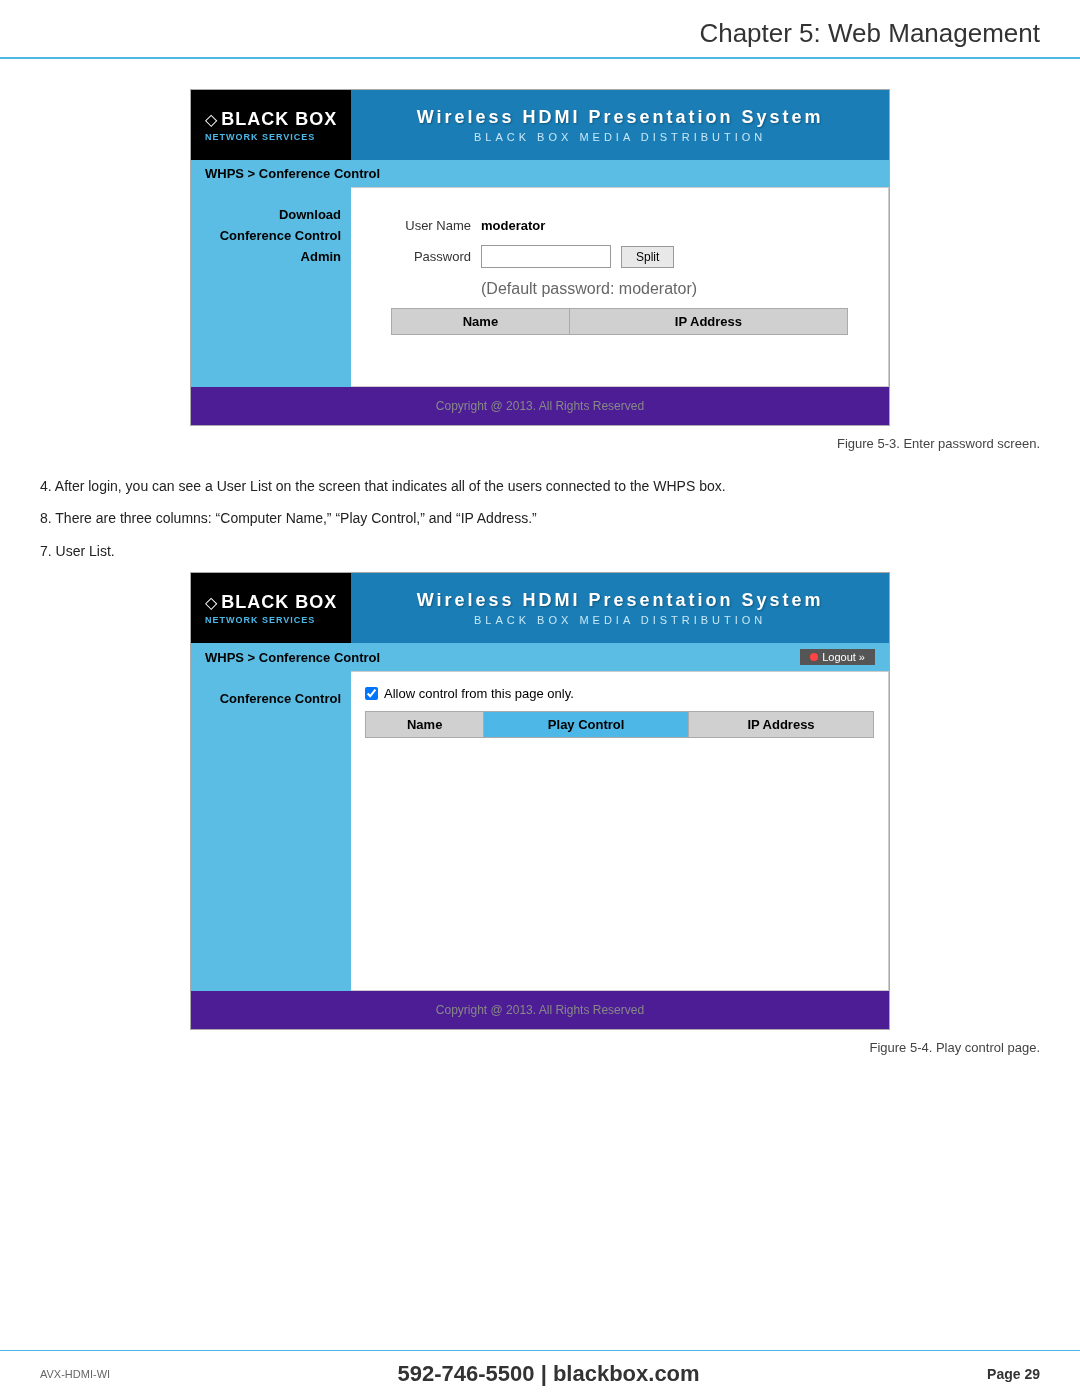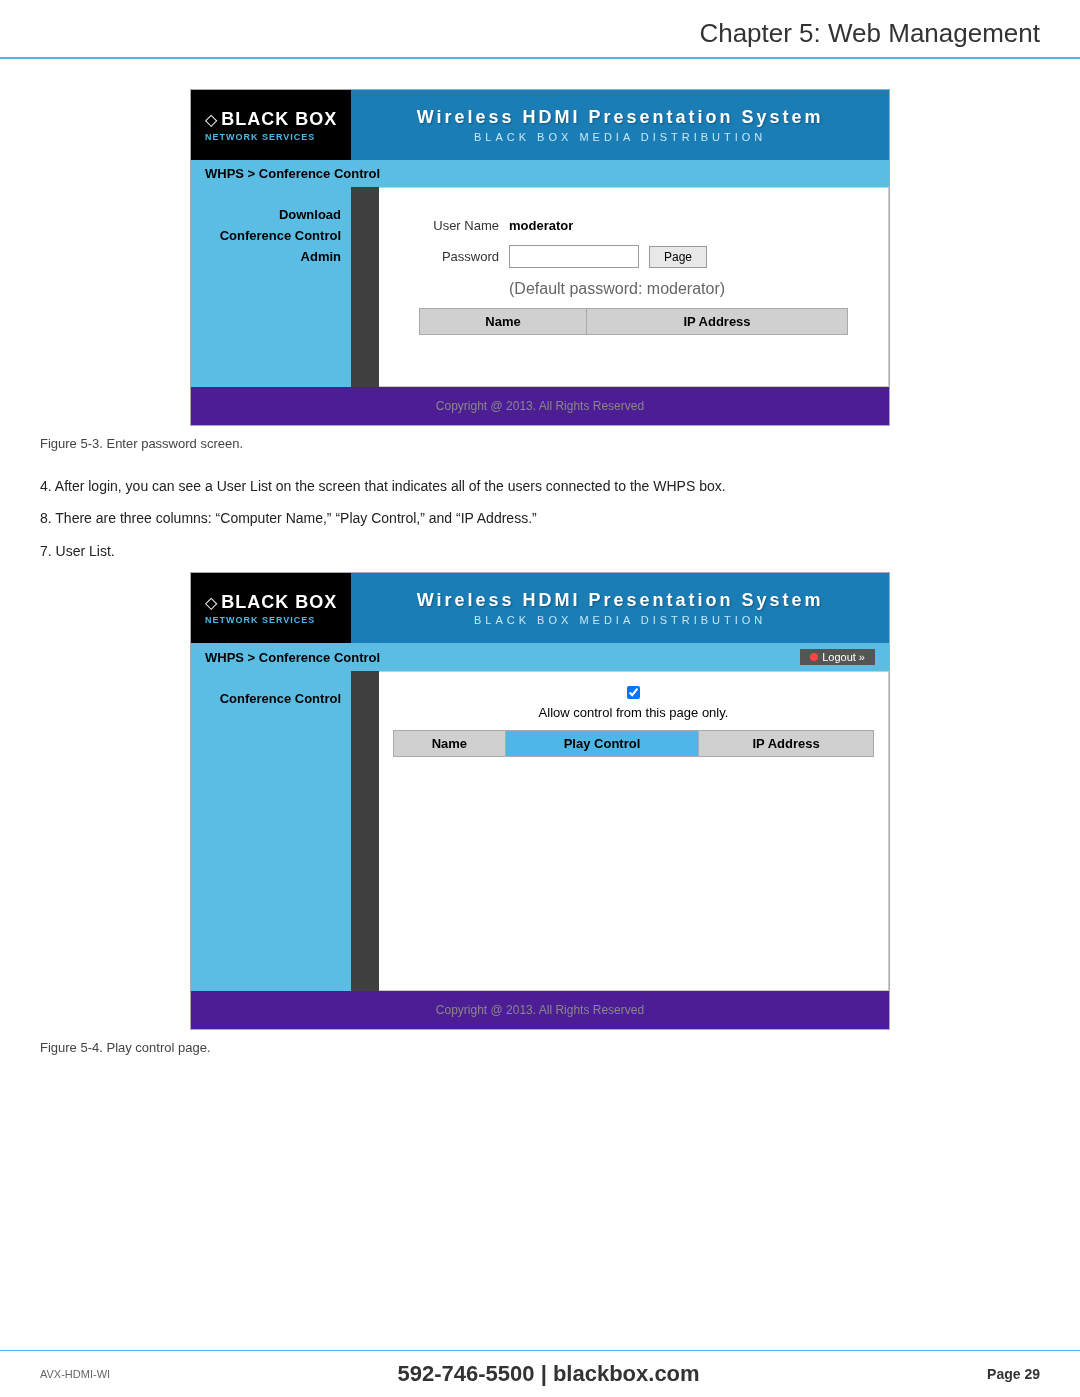--- a/index.html
+++ b/index.html
@@ -97,22 +97,21 @@
       padding: 6px 14px;
       font-size: 13px;
       font-weight: bold;
       color: #000;
     }
 
     
     .bb-body {
       display: flex;
       min-height: 200px;
-      background: #404040;
-      gap: 28px;
+      background: #0369a1;
     }
     .bb-sidebar {
       width: 160px;
       background: #5bbde4;
       padding: 20px 10px 10px 10px;
       text-align: right;
     }
     .bb-sidebar-item {
       font-size: 13px;
       font-weight: bold;
@@ -185,21 +184,21 @@
     .bb-footer {
       background: #4c1d95;
       text-align: center;
       padding: 12px;
       color: #888;
       font-size: 12px;
     }
 
     
     .fig-caption {
-      text-align: left;
+      text-align: right;
       font-size: 13px;
       color: #444;
       margin-bottom: 24px;
       margin-top: 6px;
     }
 
     
     .body-para {
       font-size: 14px;
       color: #222;
@@ -223,21 +222,20 @@
       height: 8px;
       background: #ff4444;
       border-radius: 50%;
     }
     .checkbox-row {
       display: flex;
       align-items: center;
       gap: 6px;
       font-size: 13px;
       margin-bottom: 8px;
-      flex-direction: column;
     }
     .bb-table th.play-col {
       background: #4db8e8;
       color: #000;
     }
 
     
     .page-footer {
       position: absolute;
       bottom: 0;
@@ -308,21 +306,21 @@
       </div>
       <div class="bb-main">
         <div class="login-form">
           <div class="login-row">
             <span class="login-label">User Name</span>
             <span class="login-value">moderator</span>
           </div>
           <div class="login-row">
             <span class="login-label">Password</span>
             <input type="password" class="login-input" value="" style="">
-            <button class="login-btn">Page</button>
+            <button class="login-btn">Split</button>
           </div>
           <div class="login-hint">(Default password: moderator)</div>
           <table class="bb-table">
             <thead>
               <tr>
                 <th>Name</th>
                 <th>IP Address</th>
               </tr>
             </thead>
             <tbody>

